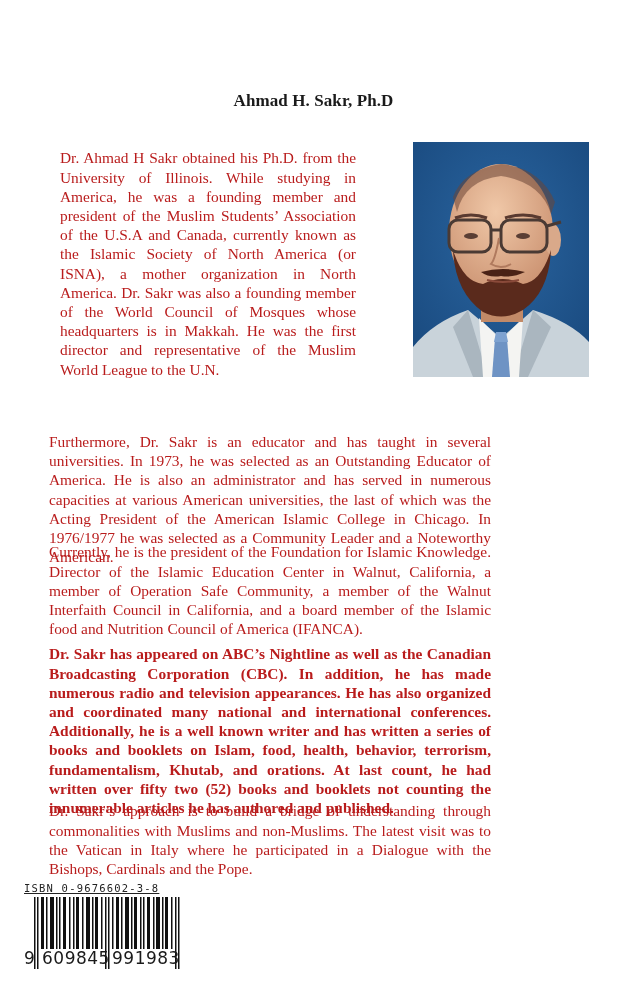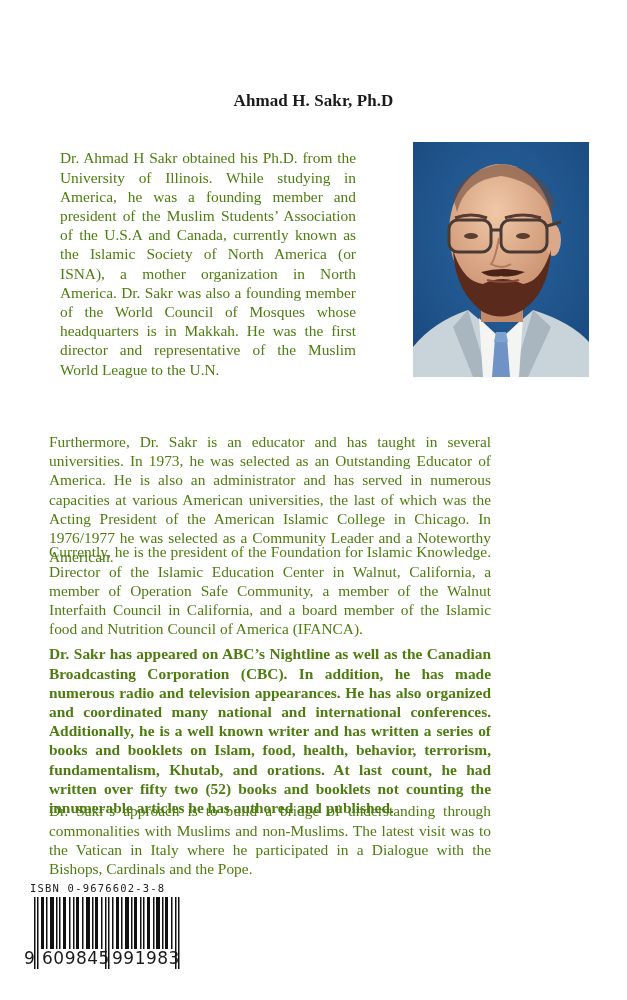--- a/index.html
+++ b/index.html
@@ -7,39 +7,40 @@
       width: 627px; height: 1000px; position: relative; overflow: hidden;
       background: #ffffff; color: #1e1e1e;
       font-family: "Liberation Serif", "DejaVu Serif", serif;
     }
     .title {
       position: absolute; top: 91px; left: 0; width: 627px; text-align: center;
       font-weight: bold; font-size: 17px; letter-spacing: 0.1px; color: #1a1a1a;
     }
     .p {
       position: absolute; font-size: 15.4px; line-height: 19.2px;
-      text-align: justify; color: #4d7c0f;
+      text-align: justify; color: #b91c1c;
     }
     .p1 { top: 133px; left: 60px; width: 296px; }
     .p2 { top: 392px; left: 49px; width: 442px; margin-top: 40px; }
     .p3 { top: 527px; left: 49px; width: 442px; }
     .p4 { top: 629px; left: 49px; width: 442px; font-weight: bold; }
     .p5 { top: 786px; left: 49px; width: 442px; }
 
     .photo {
       position: absolute; left: 413px; top: 142px; width: 176px; height: 235px;
       overflow: hidden; background: #1b4f86;
     }
     .photo svg { display: block; }
 
     .isbn-block { position: absolute; left: 24px; top: 882px; width: 170px; }
     .isbn-text {
       font-family: "DejaVu Sans Mono", "Liberation Mono", monospace;
-      font-size: 10.5px; letter-spacing: 1.2px; color: #222; margin-left: 6px;
+      font-size: 10.5px; letter-spacing: 1.2px; color: #222; 
       white-space: nowrap;
+      text-decoration: underline;
     }
     .barcode { position: relative; margin-top: 3px; height: 72px; }
     .barcode svg { display: block; }
     .bar-num {
       position: absolute; font-family: "DejaVu Sans", "Liberation Sans", sans-serif;
       font-size: 17px; color: #1a1a1a; top: 51px; letter-spacing: 0.5px;
     }
   </style>
 </head>
 <body>

